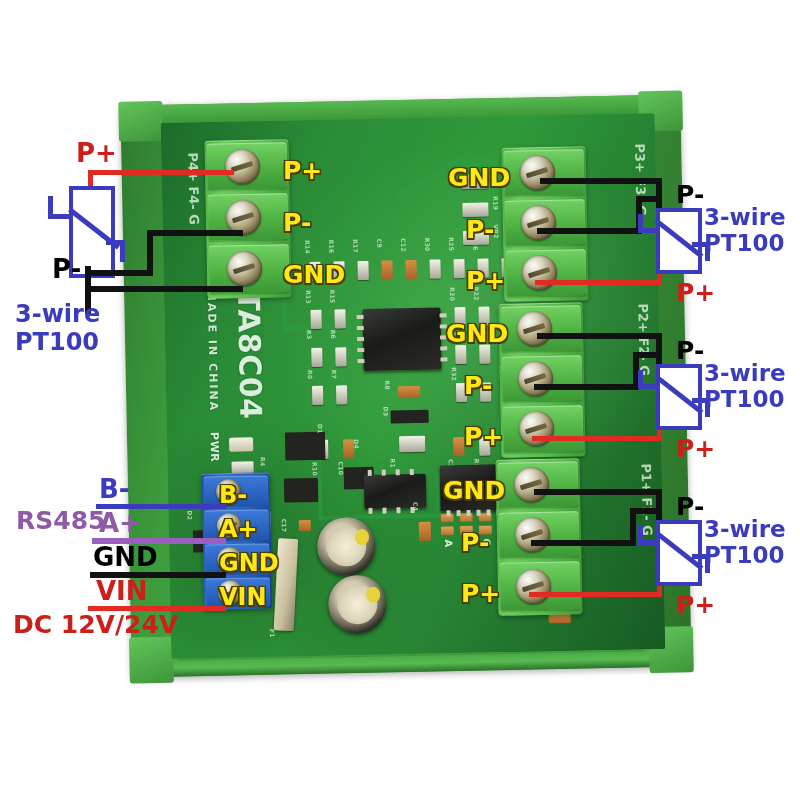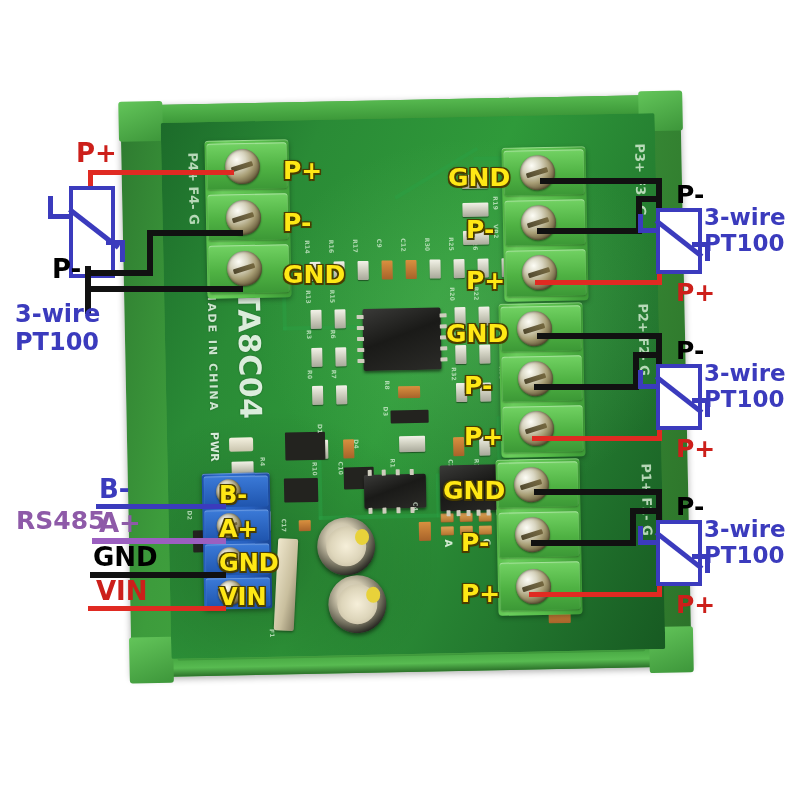--- a/index.html
+++ b/index.html
@@ -492,14 +492,15 @@
   <div class="wire wb abs" style="left:96px;top:504px;width:130px;height:5px;"></div>
   <div class="wire wp abs" style="left:92px;top:538px;width:134px;height:6px;"></div>
   <div class="wire wk abs" style="left:90px;top:572px;width:136px;height:6px;"></div>
   <div class="wire wr abs" style="left:88px;top:606px;width:138px;height:5px;"></div>
 
   <div class="lbl lbl-purple abs" style="left:16px;top:508px;font-size:25px;">RS485</div>
   <div class="lbl lbl-blue abs" style="left:99px;top:476px;font-size:26px;">B-</div>
   <div class="lbl lbl-purple abs" style="left:99px;top:510px;font-size:26px;">A+</div>
   <div class="lbl lbl-black abs" style="left:93px;top:544px;font-size:26px;">GND</div>
   <div class="lbl lbl-red abs" style="left:96px;top:578px;font-size:26px;">VIN</div>
+  <div class="lbl lbl-red abs" style="left:13px;top:612px;font-size:25px;">DC 12V/24V</div>
 
 </div>
 
 </body></html>

